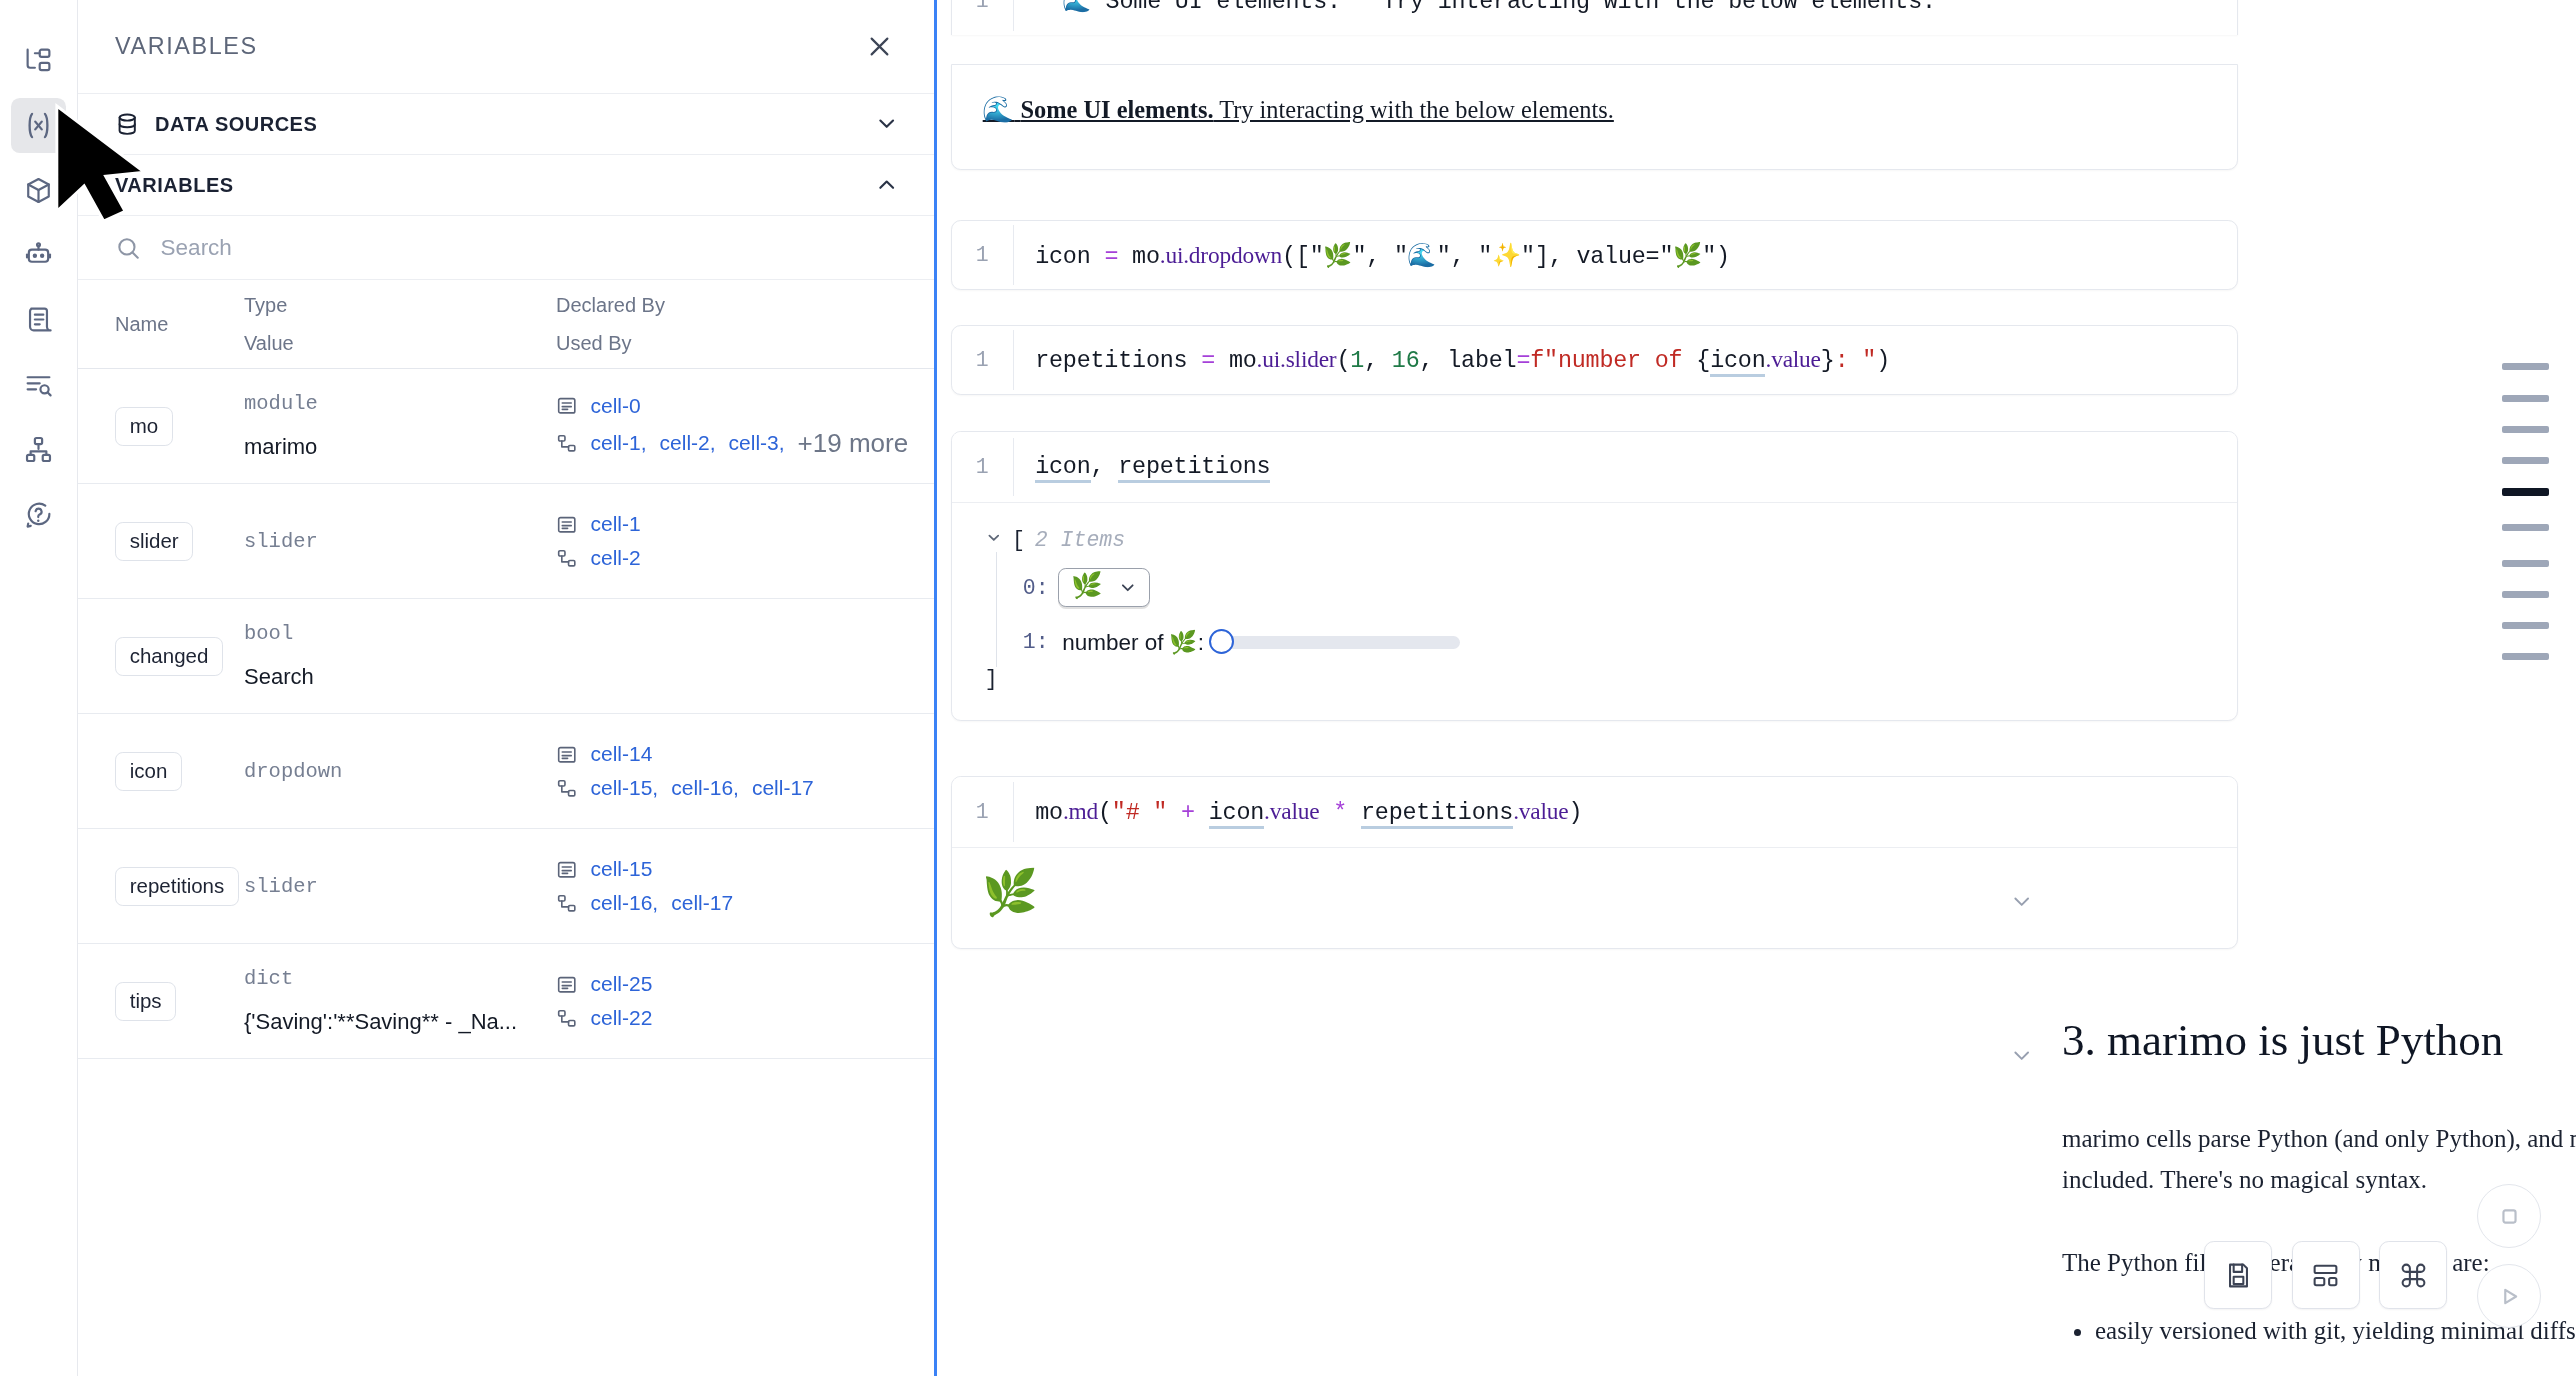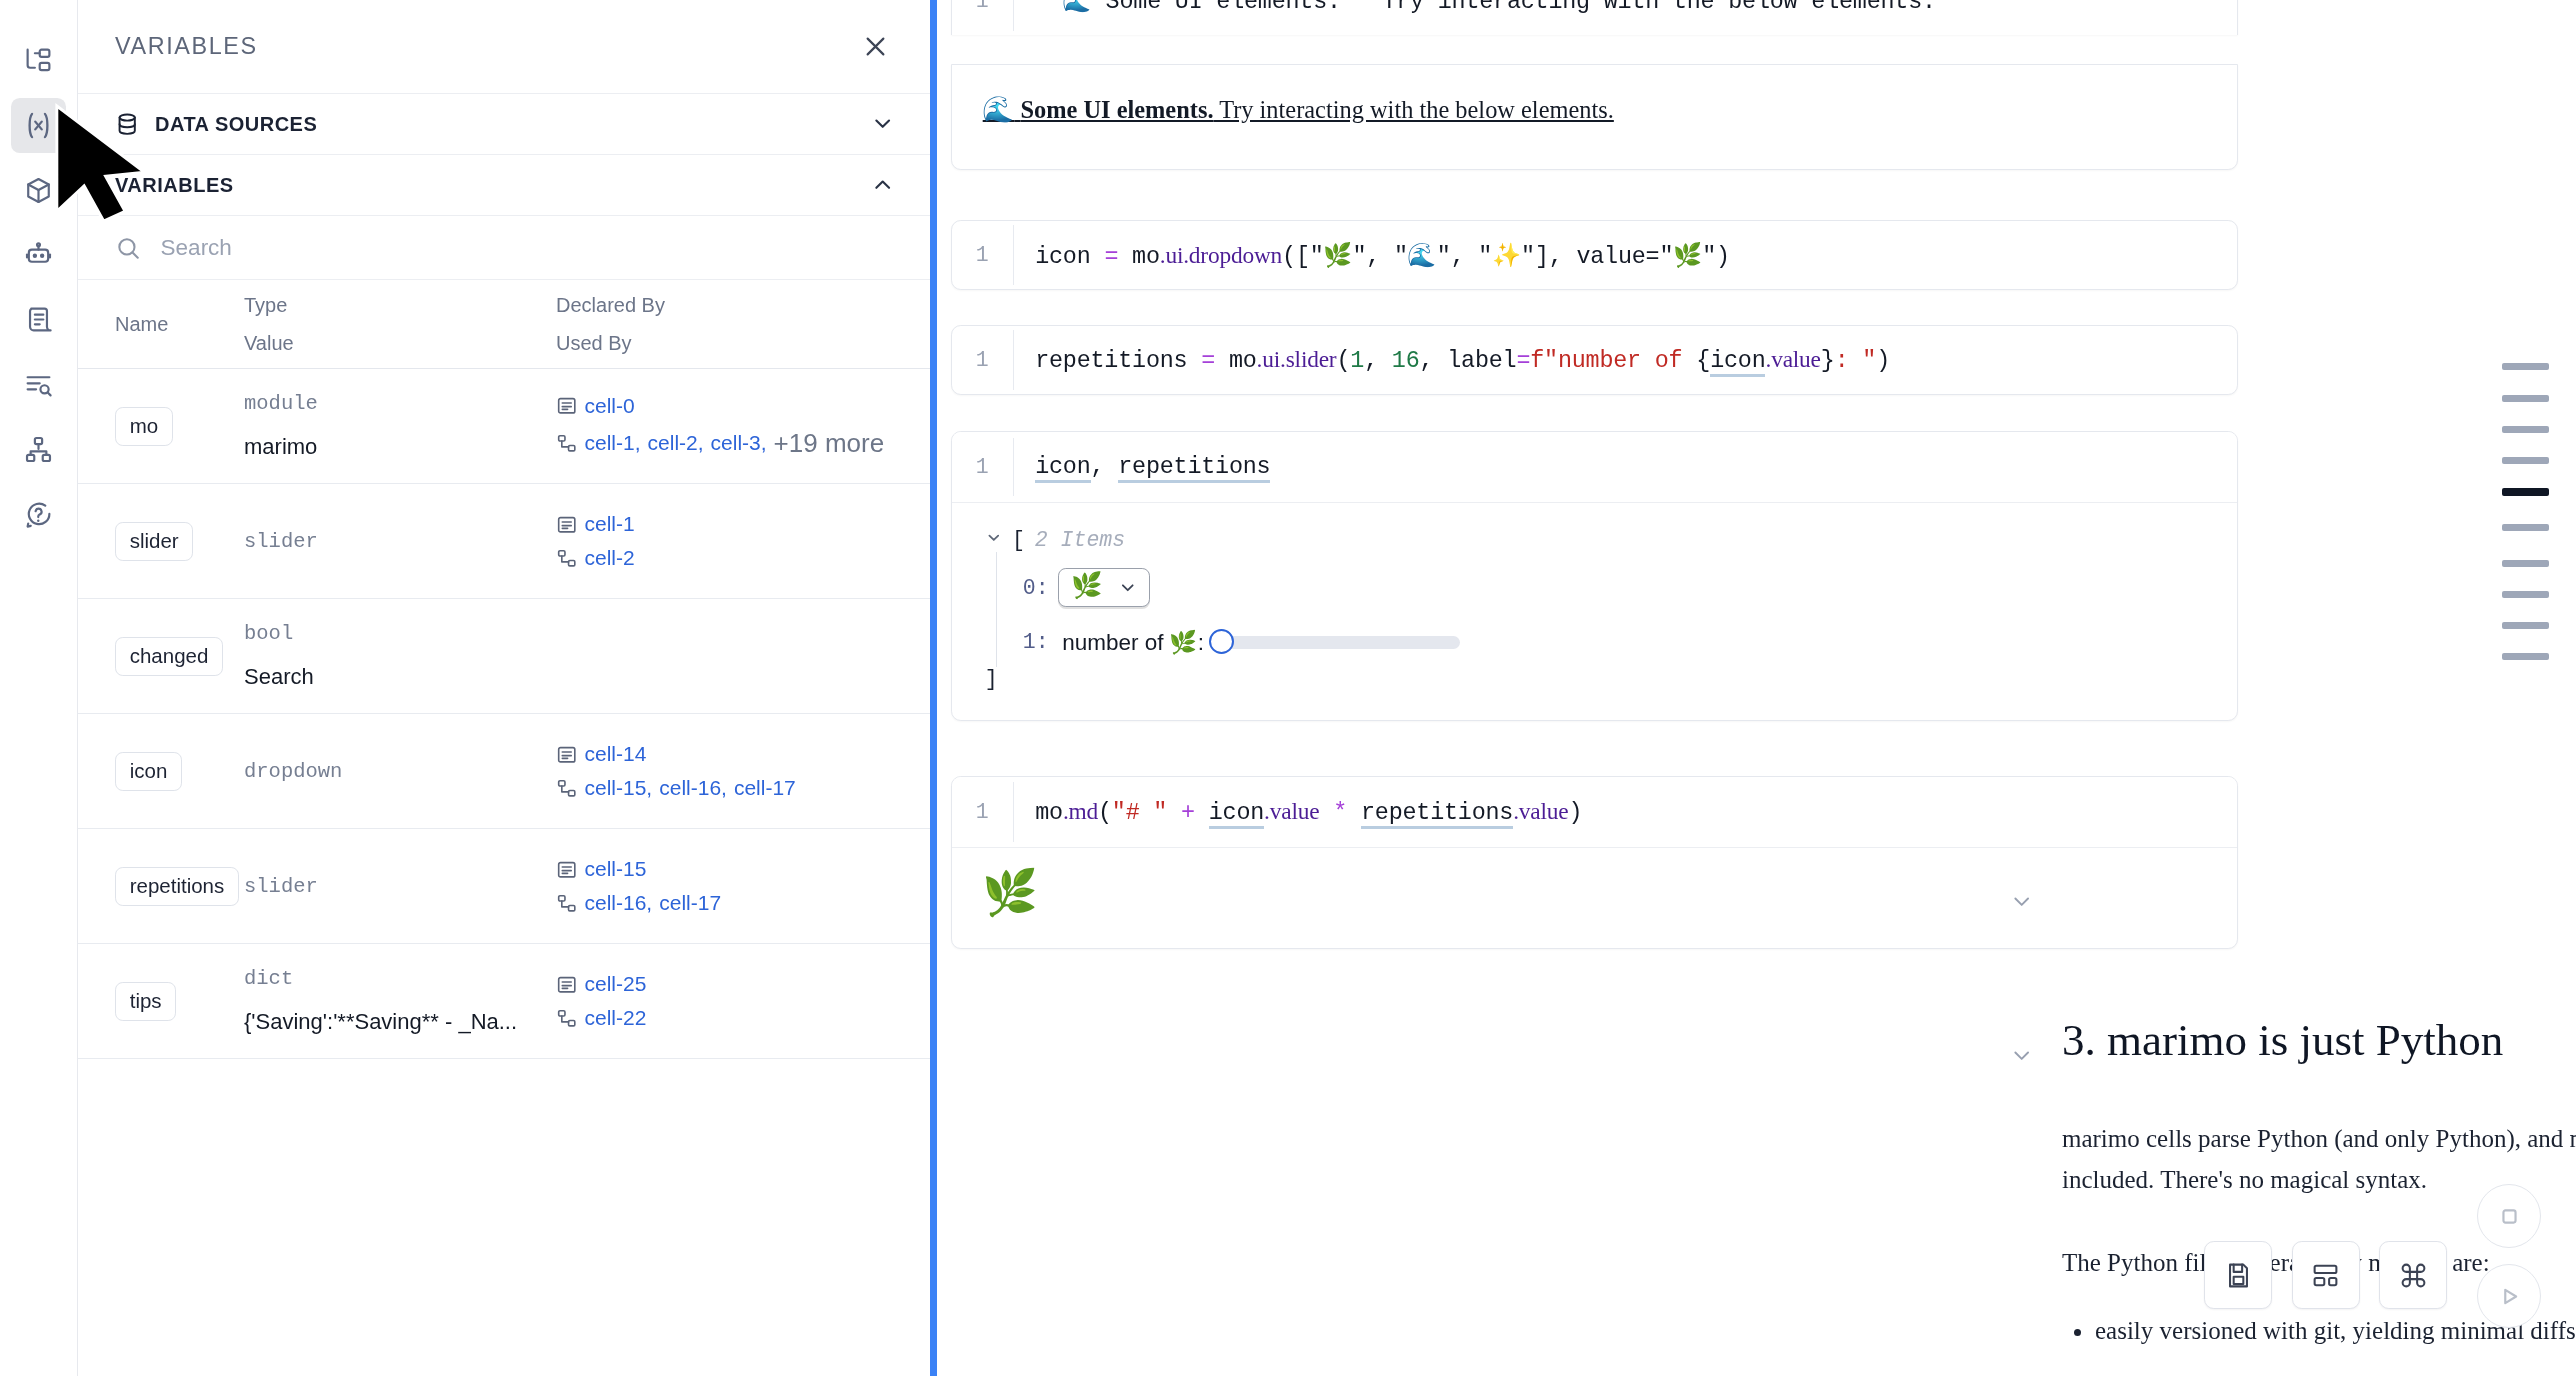--- a/index.html
+++ b/index.html
@@ -36,21 +36,21 @@
     display: flex; align-items: center; justify-content: center;
     color: #5c6781;
   }
   .rail-btn.active { background: #e6e7ea; }
   .rail-btn svg { display:block; }
 
   
   .panel {
     width: 859px;
     flex: 0 0 859px;
-    border-right: 7px solid #3b82f6;
+    border-right: 3px solid #3b82f6;
     display: flex;
     flex-direction: column;
     background: #fff;
     min-height: 0;
   }
   .panel-head {
     height: 94px;
     display: flex; align-items: center;
     padding: 0 35px 0 37px;
     border-bottom: 1px solid #eceef2;
@@ -142,21 +142,21 @@
   .vval {
     font-size: 22px;
     color: #141a26;
     line-height: 1.4;
     white-space: nowrap;
     overflow: hidden;
     text-overflow: ellipsis;
     max-width: 293px;
   }
   .cellrefs { display:flex; flex-direction:column; gap: 9.8px; }
-  .cellline { display:flex; align-items:center; gap: 7px; }
+  .cellline { display:flex; align-items:center; gap: 13px; }
   .cellline .ic { color:#5b6479; display:flex; }
   .clink {
     color: #2d64d8;
     font-size: 21px;
     white-space: nowrap;
   }
   .cmore { color:#6d7688; font-size: 26px; }
 
   
   .nb {

